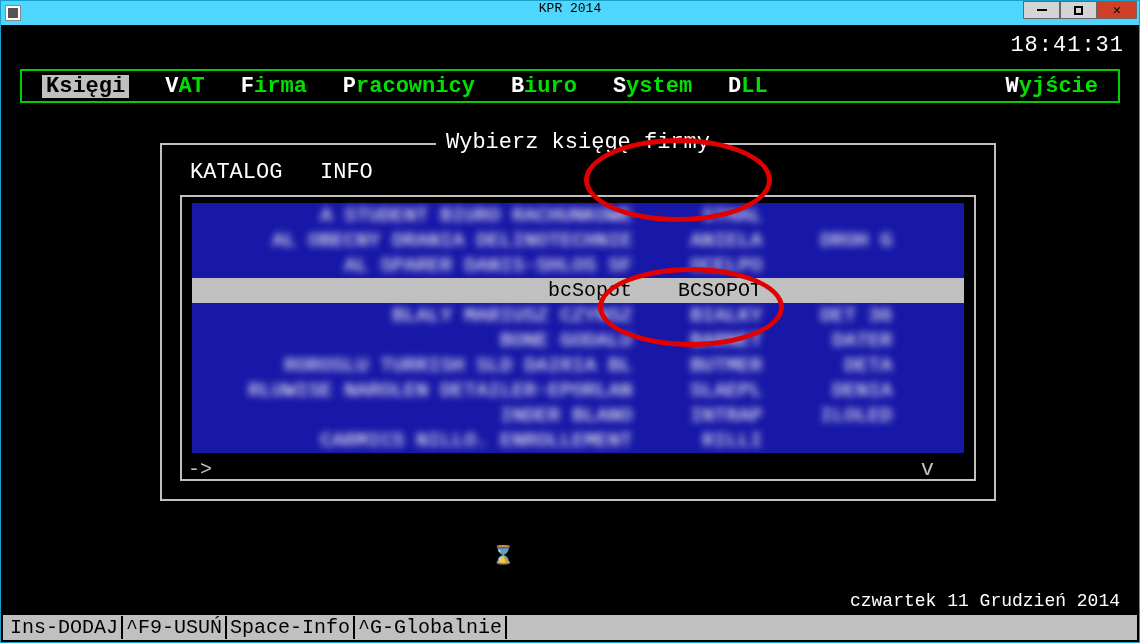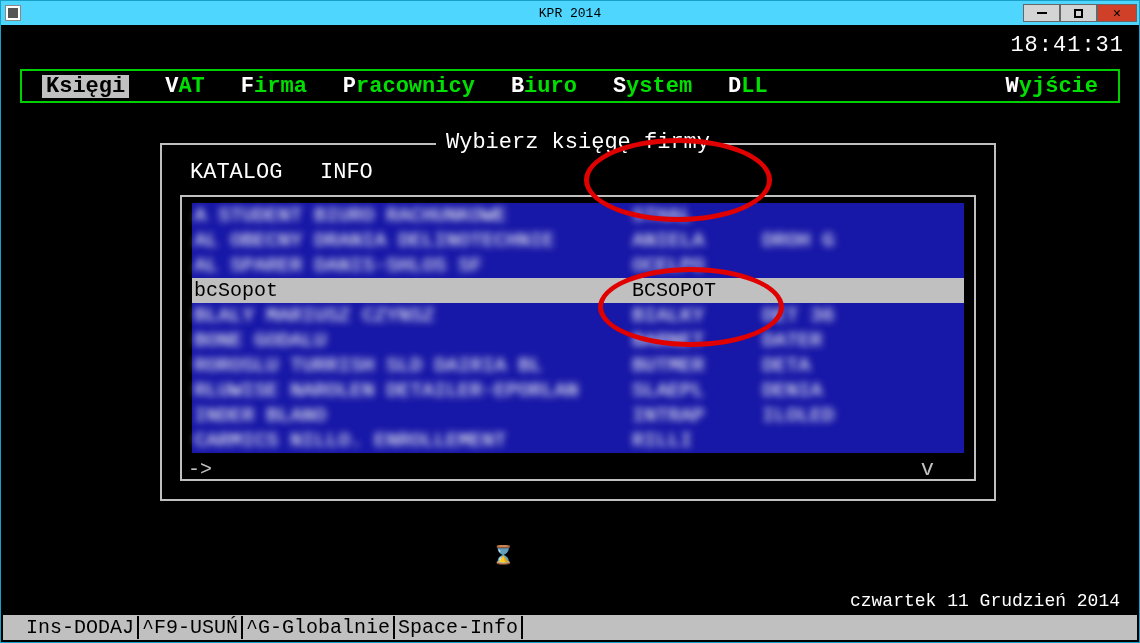--- a/index.html
+++ b/index.html
@@ -15,21 +15,20 @@
   .win-frame {
     position: absolute;
     inset: 0;
     border: 1px solid #18a0c8;
     background: #000;
   }
   .titlebar {
     height: 24px;
     background: #4fd6ff;
     display: flex;
-    align-items: center;
     justify-content: space-between;
     padding: 0 2px 0 4px;
     color: #000;
     font-size: 12px;
   }
   .titlebar-left { display: flex; align-items: center; gap: 6px; }
   .titlebar-icon {
     width: 16px; height: 16px;
     background: #fff;
     border: 1px solid #888;
@@ -141,20 +140,21 @@
     position: absolute;
     top: 6px; left: 10px; right: 10px;
     background: #1818a8;
   }
   .row {
     display: flex;
     height: 25px;
     align-items: center;
     color: #fff;
     font-size: 20px;
+    text-align: right;
   }
   .row .c1 { width: 440px; padding-left: 2px; white-space: nowrap; overflow: hidden; }
   .row .c2 { width: 130px; white-space: nowrap; overflow: hidden; }
   .row .c3 { width: 130px; white-space: nowrap; overflow: hidden; }
   .row.sel { background: #c0c0c0; color: #000; }
   .row.blur { filter: blur(3.5px); color: #e0e0ff; text-shadow: 1px 0 0 #88a; }
   .scroll-left {
     position: absolute;
     left: 6px; bottom: -2px;
     color: #c0c0c0; font-size: 20px;
@@ -185,21 +185,21 @@
   
   .status {
     position: absolute;
     left: 1px; right: 1px; bottom: 1px;
     height: 25px;
     background: #c0c0c0;
     color: #000;
     display: flex;
     align-items: center;
     font-size: 20px;
-    padding-left: 20px;
+    padding-left: 4px;
   }
   .status span { border-right: 2px solid #000; padding: 0 3px; }
   .status span:last-child { border-right: 2px solid #000; }
 
   
   .anno {
     position: absolute;
     border: 5px solid #e00000;
     border-radius: 50%;
     pointer-events: none;
@@ -322,20 +322,20 @@
       </div>
     </div>
 
     <div class="hourglass">⌛</div>
 
     <div class="dateline">czwartek  11 Grudzień  2014</div>
 
     <div class="status">
       <span>Ins-DODAJ</span>
       <span>^F9-USUŃ</span>
+      <span>Space-Info</span>
       <span>^G-Globalnie</span>
-      <span>Space-Info</span>
     </div>
 
     <div class="anno" style="top:113px; left:582px; width:188px; height:84px;"></div>
     <div class="anno" style="top:242px; left:596px; width:186px; height:80px;"></div>
   </div>
 </div>
 
 </body></html>

